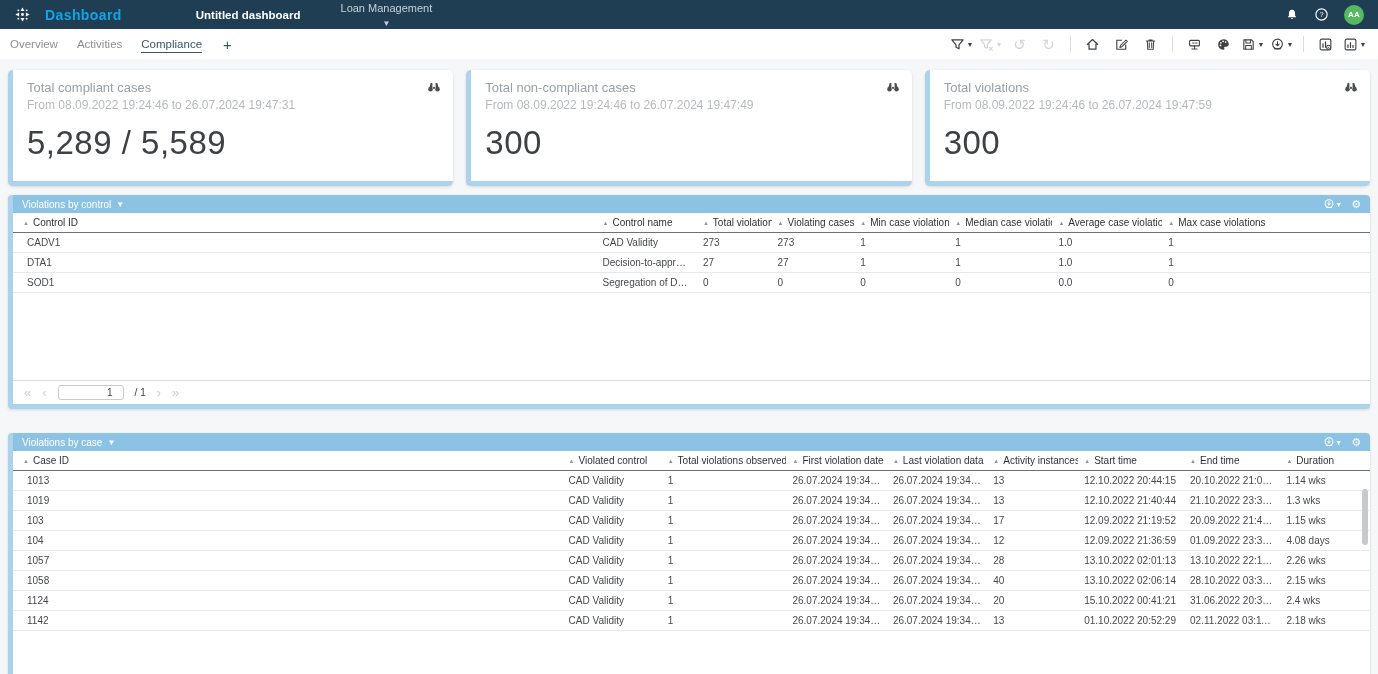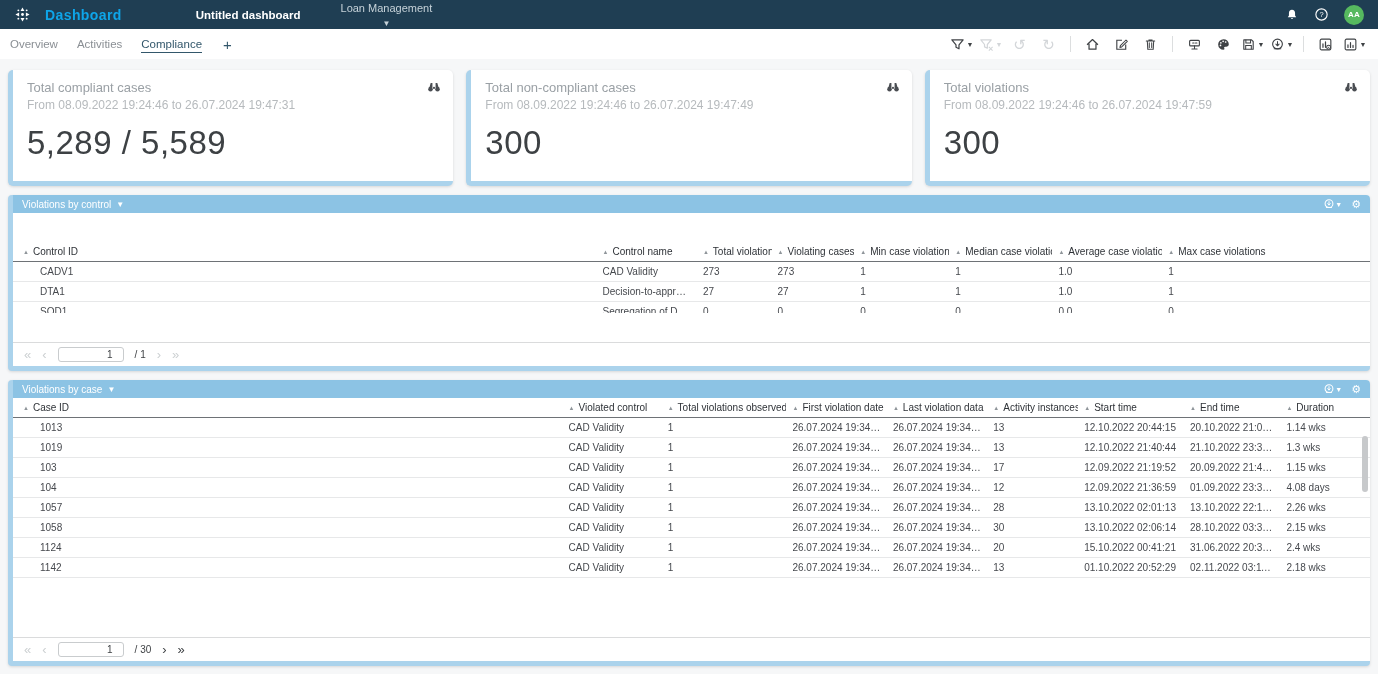--- a/index.html
+++ b/index.html
@@ -34,34 +34,34 @@
   
   .cards { display:flex; gap:13px; padding:11px 8px 9px 8px; }
   .card { flex:1; height:116px; background:#fff; border-radius:5px; border-left:5px solid #abd3ec; border-bottom:5px solid #abd3ec; box-shadow:0 1px 3px rgba(0,0,0,.13); padding:10px 14px; position:relative; }
   .card-title { font-size:13px; color:#9aa0a5; }
   .card-period { font-size:12px; color:#b6babd; margin-top:3px; }
   .card-value { font-size:33px; color:#3d4144; margin-top:12px; letter-spacing:.5px; }
   .card .binocs { position:absolute; top:10px; right:12px; cursor:pointer; }
 
   
   .panel { margin:0 8px; background:#fff; border-radius:4px; border-left:5px solid #abd3ec; border-bottom:5px solid #abd3ec; box-shadow:0 1px 3px rgba(0,0,0,.13); display:flex; flex-direction:column; }
-  .panel-1 { height:176px; margin-bottom:9px;gap:29px; }
+  .panel-1 { height:214px; margin-bottom:24px; }
   .panel-2 { height:286px; }
   .panel-header { height:18px; background:#8cc3e4; color:#fff; display:flex; align-items:center; padding:0 9px; font-size:10px; flex:none; border-top-right-radius:4px; }
   .panel-title { display:flex; align-items:center; gap:5px; cursor:pointer; }
   .panel-title .caret { color:#fff; }
   .panel-hicons { margin-left:auto; display:flex; align-items:center; gap:9px; }
   .panel-hicons .gear { font-size:11px; color:#fff; line-height:1; cursor:pointer; }
   .panel-hicons .ddw { font-size:7px; color:#fff; }
   .table-wrap { flex:1; overflow:hidden; position:relative; }
   table { width:100%; border-collapse:collapse; table-layout:fixed; font-size:10px; }
   thead th { text-align:left; font-weight:normal; color:#2e3237; padding:4px 6px; border-bottom:1px solid #6e7276; white-space:nowrap; overflow:hidden; }
   thead th:first-child { padding-left:10px; }
   tbody td { color:#46494e; padding:4px 6px; border-bottom:1px solid #e7e8e9; white-space:nowrap; overflow:hidden; text-overflow:ellipsis; }
-  tbody td:first-child { padding-left:27px; }
+  tbody td:first-child { padding-left:14px; }
   .sort { font-size:6px; color:#8f959a; margin-right:4px; vertical-align:1px; }
   .t0 th:nth-child(1){width:43%} .t0 th:nth-child(2){width:7.4%} .t0 th:nth-child(3){width:5.5%}
   .t0 th:nth-child(4){width:6.1%} .t0 th:nth-child(5){width:7%} .t0 th:nth-child(6){width:7.6%}
   .t0 th:nth-child(7){width:8.1%}
   .t1 th:nth-child(1){width:40.5%} .t1 th:nth-child(2){width:7.3%} .t1 th:nth-child(3){width:9.2%}
   .t1 th:nth-child(4){width:7.4%} .t1 th:nth-child(5){width:7.4%} .t1 th:nth-child(6){width:6.7%}
   .t1 th:nth-child(7){width:7.8%} .t1 th:nth-child(8){width:7.1%}
   .scroll-thumb { position:absolute; right:2px; top:38px; width:6px; height:56px; background:#c7c9cb; border-radius:3px; }
 
   
@@ -407,21 +407,21 @@
             <td>13.10.2022 02:01:13</td>
             <td>13.10.2022 22:13:50</td>
             <td>2.26 wks</td>
           </tr>
           <tr>
             <td>1058</td>
             <td>CAD Validity</td>
             <td>1</td>
             <td>26.07.2024 19:34:31</td>
             <td>26.07.2024 19:34:31</td>
-            <td>30</td>
+            <td>40</td>
             <td>13.10.2022 02:06:14</td>
             <td>28.10.2022 03:39:08</td>
             <td>2.15 wks</td>
           </tr>
           <tr>
             <td>1124</td>
             <td>CAD Validity</td>
             <td>1</td>
             <td>26.07.2024 19:34:31</td>
             <td>26.07.2024 19:34:31</td>

